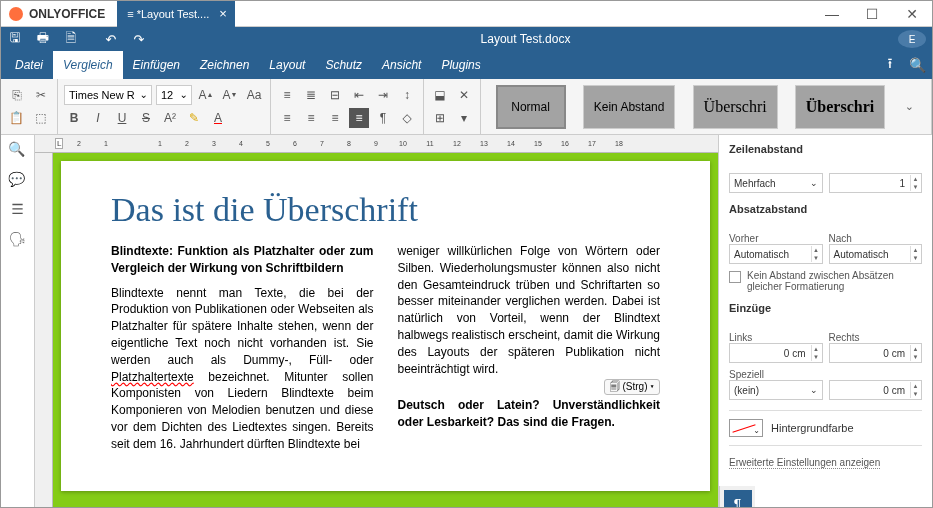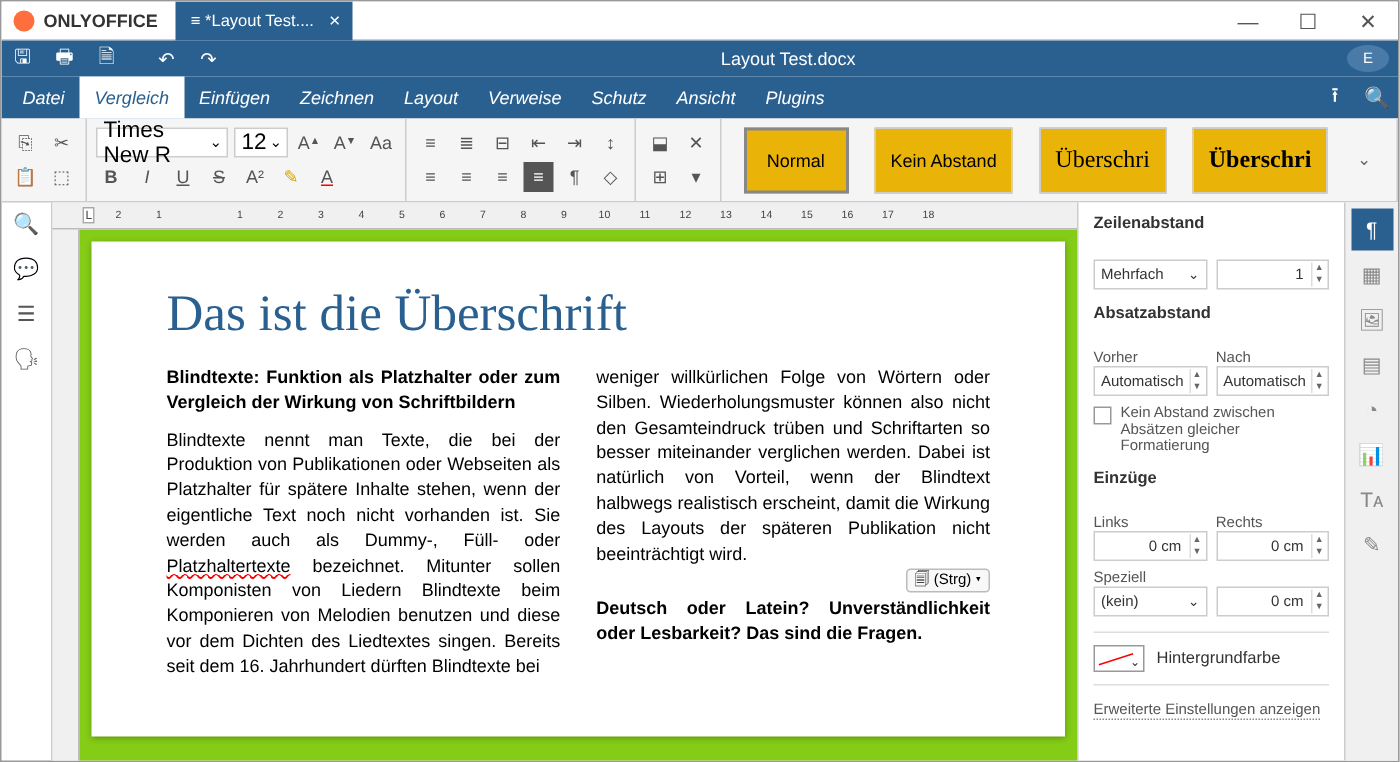--- a/index.html
+++ b/index.html
@@ -26,23 +26,23 @@
 .menubar .menu-item { padding: 0 10px; font-size: 12px; display: flex; align-items: center; cursor: pointer; font-style: italic; }
 .menubar .menu-item.active { background: #fff; color: #2a6090; }
 .menubar .menu-spacer { flex: 1; }
 .menubar .menu-icon { width: 28px; display: flex; align-items: center; justify-content: center; font-size: 14px; cursor: pointer; }
 
 
 .toolbar { height: 56px; background: #f5f5f5; border-bottom: 1px solid #ccc; display: flex; }
 .tb-group { border-right: 1px solid #ccc; padding: 4px 6px; display: flex; flex-direction: column; justify-content: space-around; }
 .tb-row { display: flex; align-items: center; gap: 4px; }
 .tb-btn { width: 20px; height: 20px; display: flex; align-items: center; justify-content: center; color: #555; font-size: 12px; cursor: pointer; }
-.tb-select { border: 1px solid #ccc; background: #fff; height: 20px; font-size: 15px; padding: 0 14px 0 4px; position: relative; display: flex; align-items: center; }
+.tb-select { border: 1px solid #ccc; background: #fff; height: 20px; font-size: 11px; padding: 0 14px 0 4px; position: relative; display: flex; align-items: center; }
 .tb-select::after { content: "⌄"; position: absolute; right: 3px; font-size: 10px; }
-.style-box { border: 1px solid #ccc; background: #eab308; height: 44px; padding: 0 10px; display: flex; align-items: center; font-size: 12px; margin: 0 2px; min-width: 70px; justify-content: center; }
+.style-box { border: 1px solid #ccc; background: #a3a3a3; height: 44px; padding: 0 10px; display: flex; align-items: center; font-size: 12px; margin: 0 2px; min-width: 70px; justify-content: center; }
 .style-box.normal { border: 2px solid #888; }
 .style-box.h1 { font-family: 'Times New Roman', serif; font-size: 16px; }
 .style-box.h1b { font-family: 'Times New Roman', serif; font-size: 16px; font-weight: bold; }
 .style-arrow { width: 18px; display: flex; align-items: center; justify-content: center; color: #666; }
 
 
 .body-area { display: flex; height: 374px; }
 .left-tools { width: 34px; border-right: 1px solid #ccc; display: flex; flex-direction: column; align-items: center; padding-top: 6px; gap: 14px; color: #555; font-size: 14px; }
 .left-tools span { cursor: pointer; }
 
@@ -53,21 +53,21 @@
 .ruler-v { width: 18px; background: #f0f0f0; border-right: 1px solid #bbb; }
 .canvas { flex: 1; background: #84cc16; padding: 8px 8px 0 8px; overflow: hidden; position: relative; }
 .page { background: #fff; box-shadow: 0 1px 4px rgba(0,0,0,0.3); padding: 30px 50px; height: 330px; overflow: hidden; }
 .page h1 { font-family: 'Times New Roman', serif; color: #2a6090; font-weight: normal; font-size: 34px; margin-bottom: 14px; }
 .columns { column-count: 2; column-gap: 24px; font-family: 'Times New Roman', serif; font-size: 12px; line-height: 1.4; text-align: justify; }
 .columns .subhead { font-weight: bold; margin-bottom: 8px; }
 .columns p { margin-bottom: 0; }
 .red-wave { text-decoration: underline wavy red; }
 .inline-chip { display: inline-block; border: 1px solid #bbb; border-radius: 3px; padding: 0 5px; font-size: 10px; background: #f8f8f8; margin: 2px 0; }
 
-.right-panel { width: 214px; border-left: 1px solid #ccc; background: #fff; display: flex; }
+.right-panel { width: 214px; border-left: 1px solid #ccc; background: #fff; display: flex; flex-direction: column; }
 .rp-body { flex: 1; padding: 8px 10px; font-size: 11px; color: #333; }
 .rp-body .sect { margin-bottom: 10px; }
 .rp-body .label { font-weight: bold; margin-bottom: 4px; display: block; }
 .rp-body .sub { font-size: 10px; color: #555; }
 .rp-row { display: flex; gap: 6px; margin-top: 18px; }
 .rp-input { border: 1px solid #ccc; height: 20px; font-size: 10px; padding: 0 4px; display: flex; align-items: center; justify-content: space-between; flex: 1; position: relative; }
 .rp-input.sel::after { content: "⌄"; margin-left: 4px; font-size: 9px; }
 .spinner { position: absolute; right: 1px; top: 1px; bottom: 1px; width: 10px; display: flex; flex-direction: column; font-size: 6px; color: #666; }
 .spinner span { flex:1; display:flex; align-items:center; justify-content:center; border-left:1px solid #ddd; }
 .rp-check { display: flex; align-items: flex-start; gap: 6px; font-size: 10px; color: #555; margin-top: 6px; }
@@ -115,21 +115,20 @@
       <span>E</span>
     </div>
 </div>
 
 <div class="menubar">
   <div class="menu-item">Datei</div>
   <div class="menu-item active">Vergleich</div>
   <div class="menu-item">Einfügen</div>
   <div class="menu-item">Zeichnen</div>
   <div class="menu-item">Layout</div>
-  <div class="menu-item">Verweise</div>
   <div class="menu-item">Schutz</div>
   <div class="menu-item">Ansicht</div>
   <div class="menu-item">Plugins</div>
   <div class="menu-spacer"></div>
   <div class="menu-icon">⭱</div>
   <div class="menu-icon">🔍</div>
 </div>
 
 <div class="toolbar">
   <div class="tb-group">

